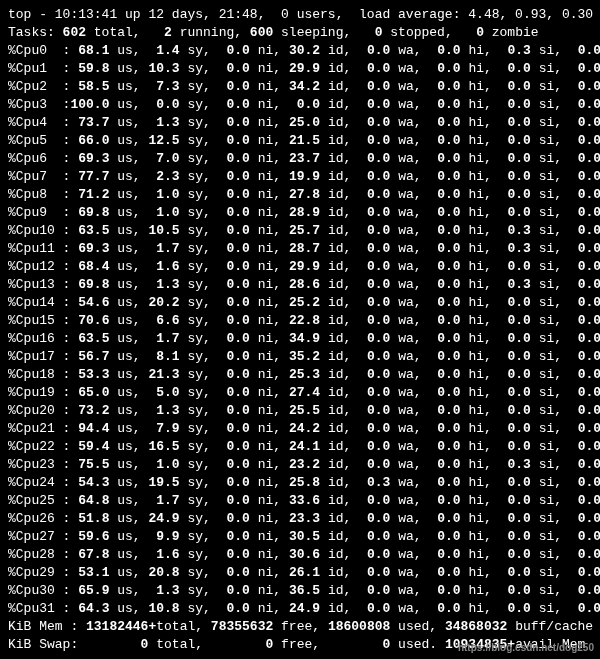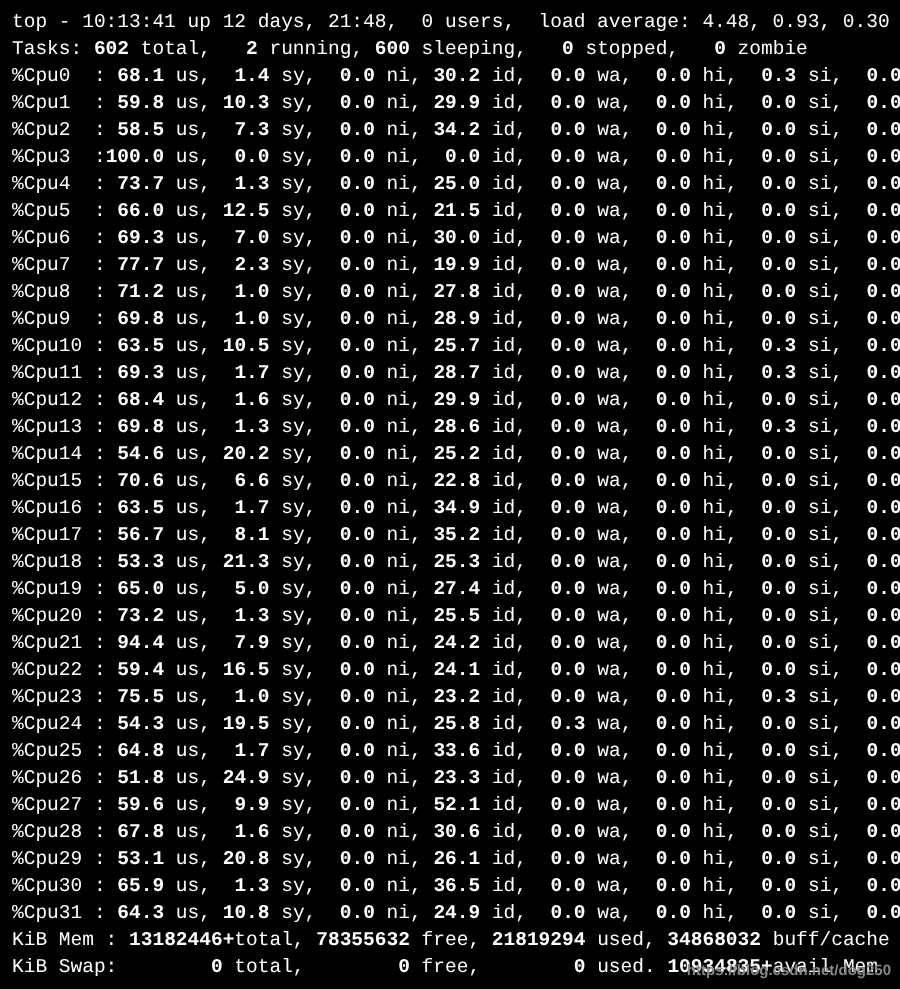--- a/index.html
+++ b/index.html
@@ -11,42 +11,42 @@
 <body>
 
 <div id="term">top - 10:13:41 up 12 days, 21:48,  0 users,  load average: 4.48, 0.93, 0.30
 Tasks: <span class="b">602</span> total,   <span class="b">2</span> running, <span class="b">600</span> sleeping,   <span class="b">0</span> stopped,   <span class="b">0</span> zombie
 %Cpu0  :<span class="b"> 68.1</span> us,<span class="b">  1.4</span> sy,<span class="b">  0.0</span> ni,<span class="b"> 30.2</span> id,<span class="b">  0.0</span> wa,<span class="b">  0.0</span> hi,<span class="b">  0.3</span> si,<span class="b">  0.0</span> st
 %Cpu1  :<span class="b"> 59.8</span> us,<span class="b"> 10.3</span> sy,<span class="b">  0.0</span> ni,<span class="b"> 29.9</span> id,<span class="b">  0.0</span> wa,<span class="b">  0.0</span> hi,<span class="b">  0.0</span> si,<span class="b">  0.0</span> st
 %Cpu2  :<span class="b"> 58.5</span> us,<span class="b">  7.3</span> sy,<span class="b">  0.0</span> ni,<span class="b"> 34.2</span> id,<span class="b">  0.0</span> wa,<span class="b">  0.0</span> hi,<span class="b">  0.0</span> si,<span class="b">  0.0</span> st
 %Cpu3  :<span class="b">100.0</span> us,<span class="b">  0.0</span> sy,<span class="b">  0.0</span> ni,<span class="b">  0.0</span> id,<span class="b">  0.0</span> wa,<span class="b">  0.0</span> hi,<span class="b">  0.0</span> si,<span class="b">  0.0</span> st
 %Cpu4  :<span class="b"> 73.7</span> us,<span class="b">  1.3</span> sy,<span class="b">  0.0</span> ni,<span class="b"> 25.0</span> id,<span class="b">  0.0</span> wa,<span class="b">  0.0</span> hi,<span class="b">  0.0</span> si,<span class="b">  0.0</span> st
 %Cpu5  :<span class="b"> 66.0</span> us,<span class="b"> 12.5</span> sy,<span class="b">  0.0</span> ni,<span class="b"> 21.5</span> id,<span class="b">  0.0</span> wa,<span class="b">  0.0</span> hi,<span class="b">  0.0</span> si,<span class="b">  0.0</span> st
-%Cpu6  :<span class="b"> 69.3</span> us,<span class="b">  7.0</span> sy,<span class="b">  0.0</span> ni,<span class="b"> 30.0</span> id,<span class="b">  0.0</span> wa,<span class="b">  0.0</span> hi,<span class="b">  0.0</span> si,<span class="b">  0.0</span> st
+%Cpu6  :<span class="b"> 69.3</span> us,<span class="b">  7.0</span> sy,<span class="b">  0.0</span> ni,<span class="b"> 23.7</span> id,<span class="b">  0.0</span> wa,<span class="b">  0.0</span> hi,<span class="b">  0.0</span> si,<span class="b">  0.0</span> st
 %Cpu7  :<span class="b"> 77.7</span> us,<span class="b">  2.3</span> sy,<span class="b">  0.0</span> ni,<span class="b"> 19.9</span> id,<span class="b">  0.0</span> wa,<span class="b">  0.0</span> hi,<span class="b">  0.0</span> si,<span class="b">  0.0</span> st
 %Cpu8  :<span class="b"> 71.2</span> us,<span class="b">  1.0</span> sy,<span class="b">  0.0</span> ni,<span class="b"> 27.8</span> id,<span class="b">  0.0</span> wa,<span class="b">  0.0</span> hi,<span class="b">  0.0</span> si,<span class="b">  0.0</span> st
 %Cpu9  :<span class="b"> 69.8</span> us,<span class="b">  1.0</span> sy,<span class="b">  0.0</span> ni,<span class="b"> 28.9</span> id,<span class="b">  0.0</span> wa,<span class="b">  0.0</span> hi,<span class="b">  0.0</span> si,<span class="b">  0.0</span> st
 %Cpu10 :<span class="b"> 63.5</span> us,<span class="b"> 10.5</span> sy,<span class="b">  0.0</span> ni,<span class="b"> 25.7</span> id,<span class="b">  0.0</span> wa,<span class="b">  0.0</span> hi,<span class="b">  0.3</span> si,<span class="b">  0.0</span> st
 %Cpu11 :<span class="b"> 69.3</span> us,<span class="b">  1.7</span> sy,<span class="b">  0.0</span> ni,<span class="b"> 28.7</span> id,<span class="b">  0.0</span> wa,<span class="b">  0.0</span> hi,<span class="b">  0.3</span> si,<span class="b">  0.0</span> st
 %Cpu12 :<span class="b"> 68.4</span> us,<span class="b">  1.6</span> sy,<span class="b">  0.0</span> ni,<span class="b"> 29.9</span> id,<span class="b">  0.0</span> wa,<span class="b">  0.0</span> hi,<span class="b">  0.0</span> si,<span class="b">  0.0</span> st
 %Cpu13 :<span class="b"> 69.8</span> us,<span class="b">  1.3</span> sy,<span class="b">  0.0</span> ni,<span class="b"> 28.6</span> id,<span class="b">  0.0</span> wa,<span class="b">  0.0</span> hi,<span class="b">  0.3</span> si,<span class="b">  0.0</span> st
 %Cpu14 :<span class="b"> 54.6</span> us,<span class="b"> 20.2</span> sy,<span class="b">  0.0</span> ni,<span class="b"> 25.2</span> id,<span class="b">  0.0</span> wa,<span class="b">  0.0</span> hi,<span class="b">  0.0</span> si,<span class="b">  0.0</span> st
 %Cpu15 :<span class="b"> 70.6</span> us,<span class="b">  6.6</span> sy,<span class="b">  0.0</span> ni,<span class="b"> 22.8</span> id,<span class="b">  0.0</span> wa,<span class="b">  0.0</span> hi,<span class="b">  0.0</span> si,<span class="b">  0.0</span> st
 %Cpu16 :<span class="b"> 63.5</span> us,<span class="b">  1.7</span> sy,<span class="b">  0.0</span> ni,<span class="b"> 34.9</span> id,<span class="b">  0.0</span> wa,<span class="b">  0.0</span> hi,<span class="b">  0.0</span> si,<span class="b">  0.0</span> st
 %Cpu17 :<span class="b"> 56.7</span> us,<span class="b">  8.1</span> sy,<span class="b">  0.0</span> ni,<span class="b"> 35.2</span> id,<span class="b">  0.0</span> wa,<span class="b">  0.0</span> hi,<span class="b">  0.0</span> si,<span class="b">  0.0</span> st
 %Cpu18 :<span class="b"> 53.3</span> us,<span class="b"> 21.3</span> sy,<span class="b">  0.0</span> ni,<span class="b"> 25.3</span> id,<span class="b">  0.0</span> wa,<span class="b">  0.0</span> hi,<span class="b">  0.0</span> si,<span class="b">  0.0</span> st
 %Cpu19 :<span class="b"> 65.0</span> us,<span class="b">  5.0</span> sy,<span class="b">  0.0</span> ni,<span class="b"> 27.4</span> id,<span class="b">  0.0</span> wa,<span class="b">  0.0</span> hi,<span class="b">  0.0</span> si,<span class="b">  0.0</span> st
 %Cpu20 :<span class="b"> 73.2</span> us,<span class="b">  1.3</span> sy,<span class="b">  0.0</span> ni,<span class="b"> 25.5</span> id,<span class="b">  0.0</span> wa,<span class="b">  0.0</span> hi,<span class="b">  0.0</span> si,<span class="b">  0.0</span> st
 %Cpu21 :<span class="b"> 94.4</span> us,<span class="b">  7.9</span> sy,<span class="b">  0.0</span> ni,<span class="b"> 24.2</span> id,<span class="b">  0.0</span> wa,<span class="b">  0.0</span> hi,<span class="b">  0.0</span> si,<span class="b">  0.0</span> st
 %Cpu22 :<span class="b"> 59.4</span> us,<span class="b"> 16.5</span> sy,<span class="b">  0.0</span> ni,<span class="b"> 24.1</span> id,<span class="b">  0.0</span> wa,<span class="b">  0.0</span> hi,<span class="b">  0.0</span> si,<span class="b">  0.0</span> st
 %Cpu23 :<span class="b"> 75.5</span> us,<span class="b">  1.0</span> sy,<span class="b">  0.0</span> ni,<span class="b"> 23.2</span> id,<span class="b">  0.0</span> wa,<span class="b">  0.0</span> hi,<span class="b">  0.3</span> si,<span class="b">  0.0</span> st
 %Cpu24 :<span class="b"> 54.3</span> us,<span class="b"> 19.5</span> sy,<span class="b">  0.0</span> ni,<span class="b"> 25.8</span> id,<span class="b">  0.3</span> wa,<span class="b">  0.0</span> hi,<span class="b">  0.0</span> si,<span class="b">  0.0</span> st
 %Cpu25 :<span class="b"> 64.8</span> us,<span class="b">  1.7</span> sy,<span class="b">  0.0</span> ni,<span class="b"> 33.6</span> id,<span class="b">  0.0</span> wa,<span class="b">  0.0</span> hi,<span class="b">  0.0</span> si,<span class="b">  0.0</span> st
 %Cpu26 :<span class="b"> 51.8</span> us,<span class="b"> 24.9</span> sy,<span class="b">  0.0</span> ni,<span class="b"> 23.3</span> id,<span class="b">  0.0</span> wa,<span class="b">  0.0</span> hi,<span class="b">  0.0</span> si,<span class="b">  0.0</span> st
-%Cpu27 :<span class="b"> 59.6</span> us,<span class="b">  9.9</span> sy,<span class="b">  0.0</span> ni,<span class="b"> 52.1</span> id,<span class="b">  0.0</span> wa,<span class="b">  0.0</span> hi,<span class="b">  0.0</span> si,<span class="b">  0.0</span> st
+%Cpu27 :<span class="b"> 59.6</span> us,<span class="b">  9.9</span> sy,<span class="b">  0.0</span> ni,<span class="b"> 30.5</span> id,<span class="b">  0.0</span> wa,<span class="b">  0.0</span> hi,<span class="b">  0.0</span> si,<span class="b">  0.0</span> st
 %Cpu28 :<span class="b"> 67.8</span> us,<span class="b">  1.6</span> sy,<span class="b">  0.0</span> ni,<span class="b"> 30.6</span> id,<span class="b">  0.0</span> wa,<span class="b">  0.0</span> hi,<span class="b">  0.0</span> si,<span class="b">  0.0</span> st
 %Cpu29 :<span class="b"> 53.1</span> us,<span class="b"> 20.8</span> sy,<span class="b">  0.0</span> ni,<span class="b"> 26.1</span> id,<span class="b">  0.0</span> wa,<span class="b">  0.0</span> hi,<span class="b">  0.0</span> si,<span class="b">  0.0</span> st
 %Cpu30 :<span class="b"> 65.9</span> us,<span class="b">  1.3</span> sy,<span class="b">  0.0</span> ni,<span class="b"> 36.5</span> id,<span class="b">  0.0</span> wa,<span class="b">  0.0</span> hi,<span class="b">  0.0</span> si,<span class="b">  0.0</span> st
 %Cpu31 :<span class="b"> 64.3</span> us,<span class="b"> 10.8</span> sy,<span class="b">  0.0</span> ni,<span class="b"> 24.9</span> id,<span class="b">  0.0</span> wa,<span class="b">  0.0</span> hi,<span class="b">  0.0</span> si,<span class="b">  0.0</span> st
-KiB Mem : <span class="b">13182446+</span>total, <span class="b">78355632</span> free, <span class="b">21819294</span> used, <span class="b">34868032</span> buff/cache
+KiB Mem : <span class="b">13182446+</span>total, <span class="b">78355632</span> free, <span class="b">18600808</span> used, <span class="b">34868032</span> buff/cache
 KiB Swap: <span class="b">       0</span> total, <span class="b">       0</span> free, <span class="b">       0</span> used. <span class="b">10934835+</span>avail Mem 
 </div>
 <div class="wm">https://blog.csdn.net/dog250</div>
 
 </body></html>

